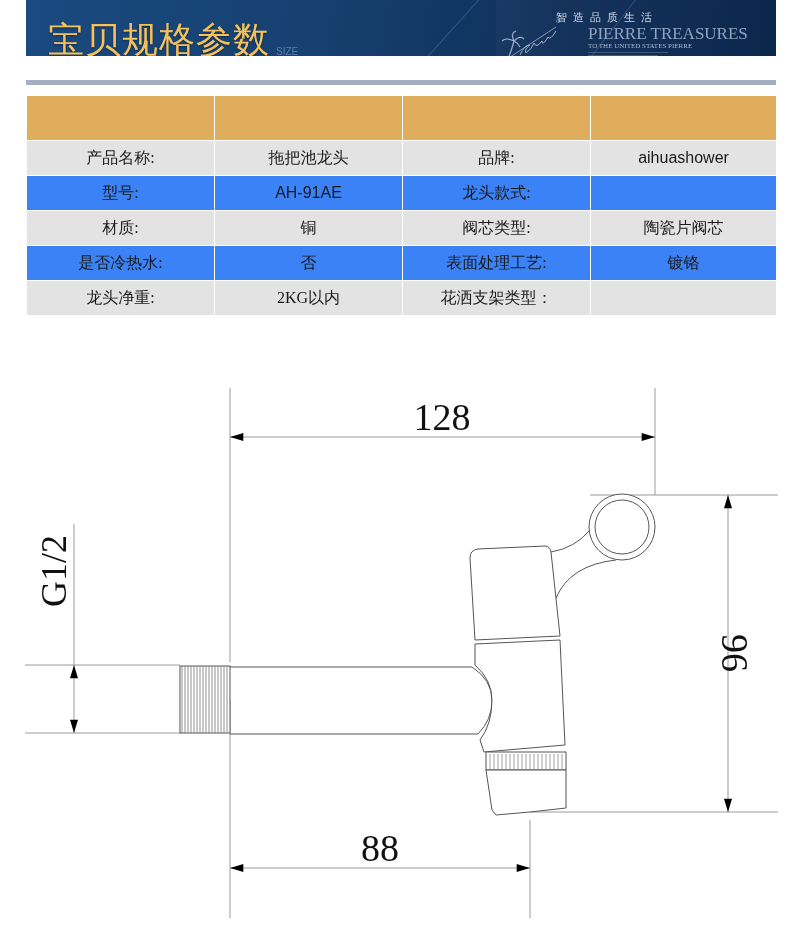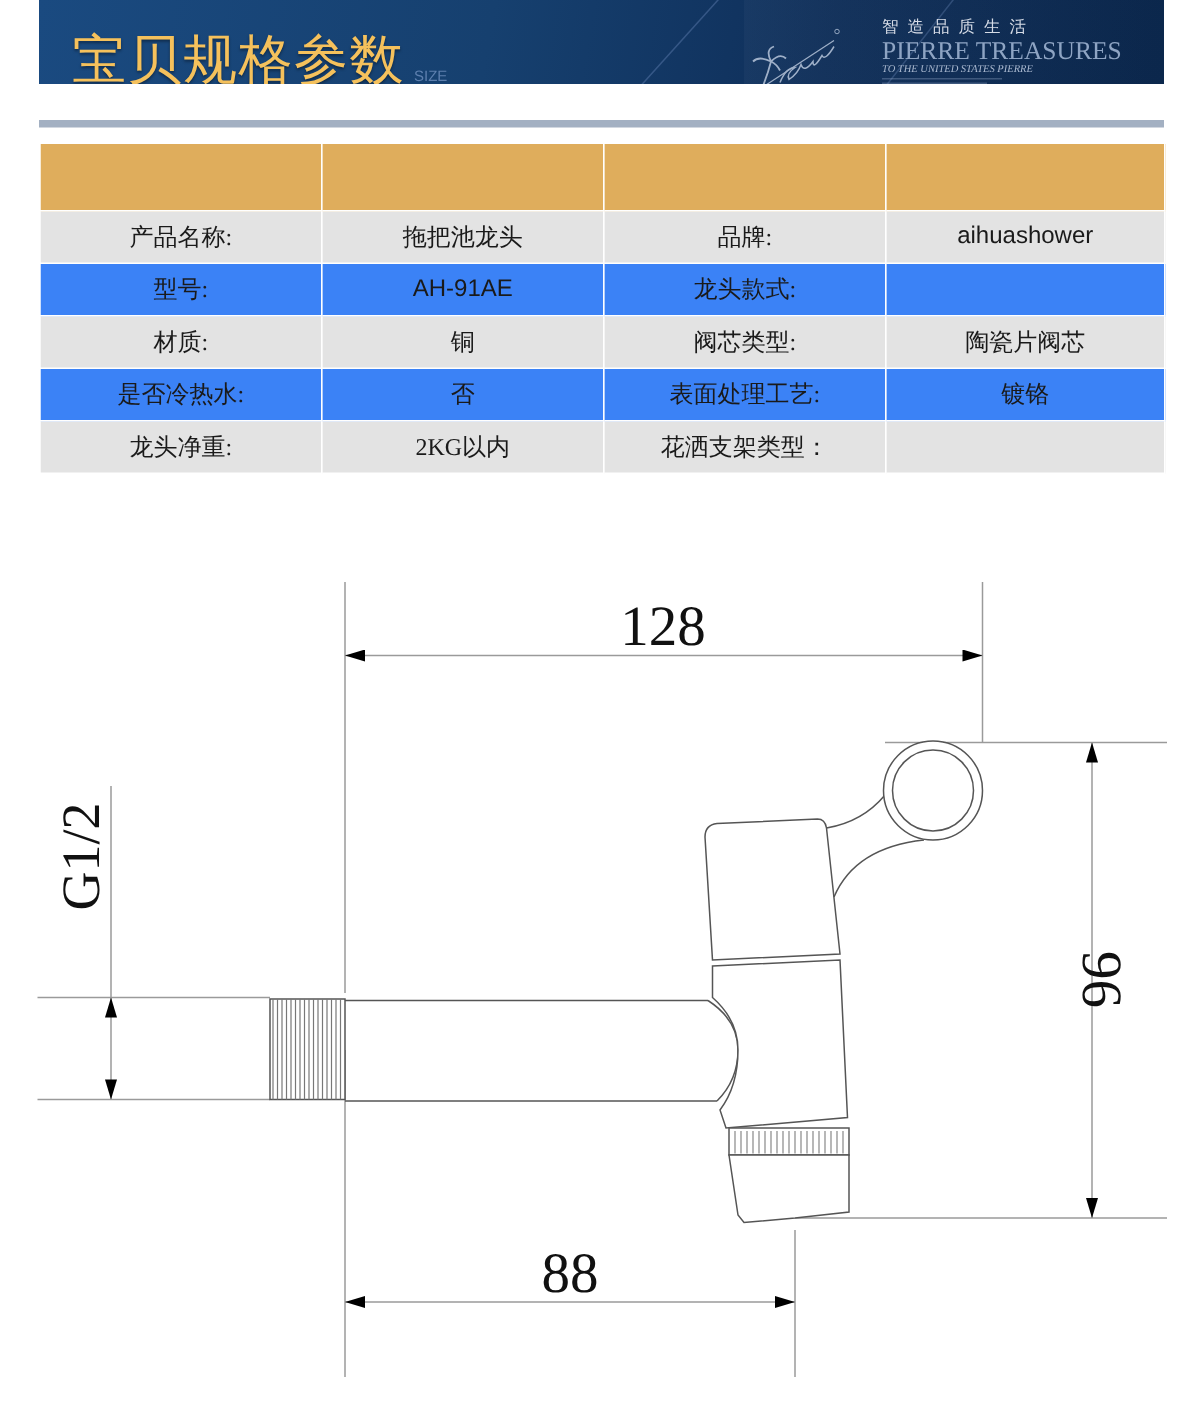--- a/index.html
+++ b/index.html
@@ -15,26 +15,26 @@
                    background: rgba(120,150,200,0.35); transform: rotate(42deg); transform-origin: top left; }
   .banner .diag2 { position: absolute; left: 640px; top: -40px; width: 1px; height: 200px;
                    background: rgba(120,150,200,0.3); transform: rotate(38deg); transform-origin: top left; }
   .banner .shade { position: absolute; left: 470px; top: 0; width: 280px; height: 80px;
                    background: linear-gradient(90deg, rgba(255,255,255,0.03), rgba(0,0,0,0.08)); }
   .banner-title { position: absolute; left: 22px; top: 16px; font-size: 36px; color: #f5c15c;
                   letter-spacing: 1px; text-shadow: 0 1px 2px rgba(0,0,0,0.4);
                   font-family: "DejaVu Sans", sans-serif; }
   .banner-sub { position: absolute; left: 250px; top: 46px; font-size: 10px; color: #5d7fae; }
   .logo { position: absolute; left: 470px; top: 15px; width: 70px; height: 50px; }
-  .brand-cn { position: absolute; left: 562px; top: 10px; font-size: 11px; color: #d5dbe6;
+  .brand-cn { position: absolute; left: 530px; top: 10px; font-size: 11px; color: #d5dbe6;
               letter-spacing: 6px; font-family: "DejaVu Sans", sans-serif; }
   .brand-en { position: absolute; left: 562px; top: 24px; font-size: 17px; color: #8ea4c3;
               font-family: "Liberation Serif", serif; letter-spacing: 0px; }
   .brand-en2 { position: absolute; left: 562px; top: 42px; font-size: 7px; color: #a9b8cf;
-               font-family: "Liberation Serif", serif; font-style: italic; }
+               font-family: "Liberation Serif", serif; }
   .brand-lines { position: absolute; left: 562px; top: 52px; width: 80px; }
   .brand-lines div { height: 1px; margin-bottom: 2px; background: rgba(150,170,200,0.35); }
 
   
   .spec-table { position: absolute; left: 26px; top: 95px; width: 750px; border-collapse: collapse;
                 table-layout: fixed; }
   .spec-table td { border: 1px solid #ffffff; text-align: center; font-size: 16px; color: #1a1a1a;
                    padding: 0; font-family: Liberation Serif, serif; }
   .spec-table tr.head td { background: #dfad5c; height: 44px; }
   .spec-table tr.r-light td { background: #e3e3e3; height: 34px; }

